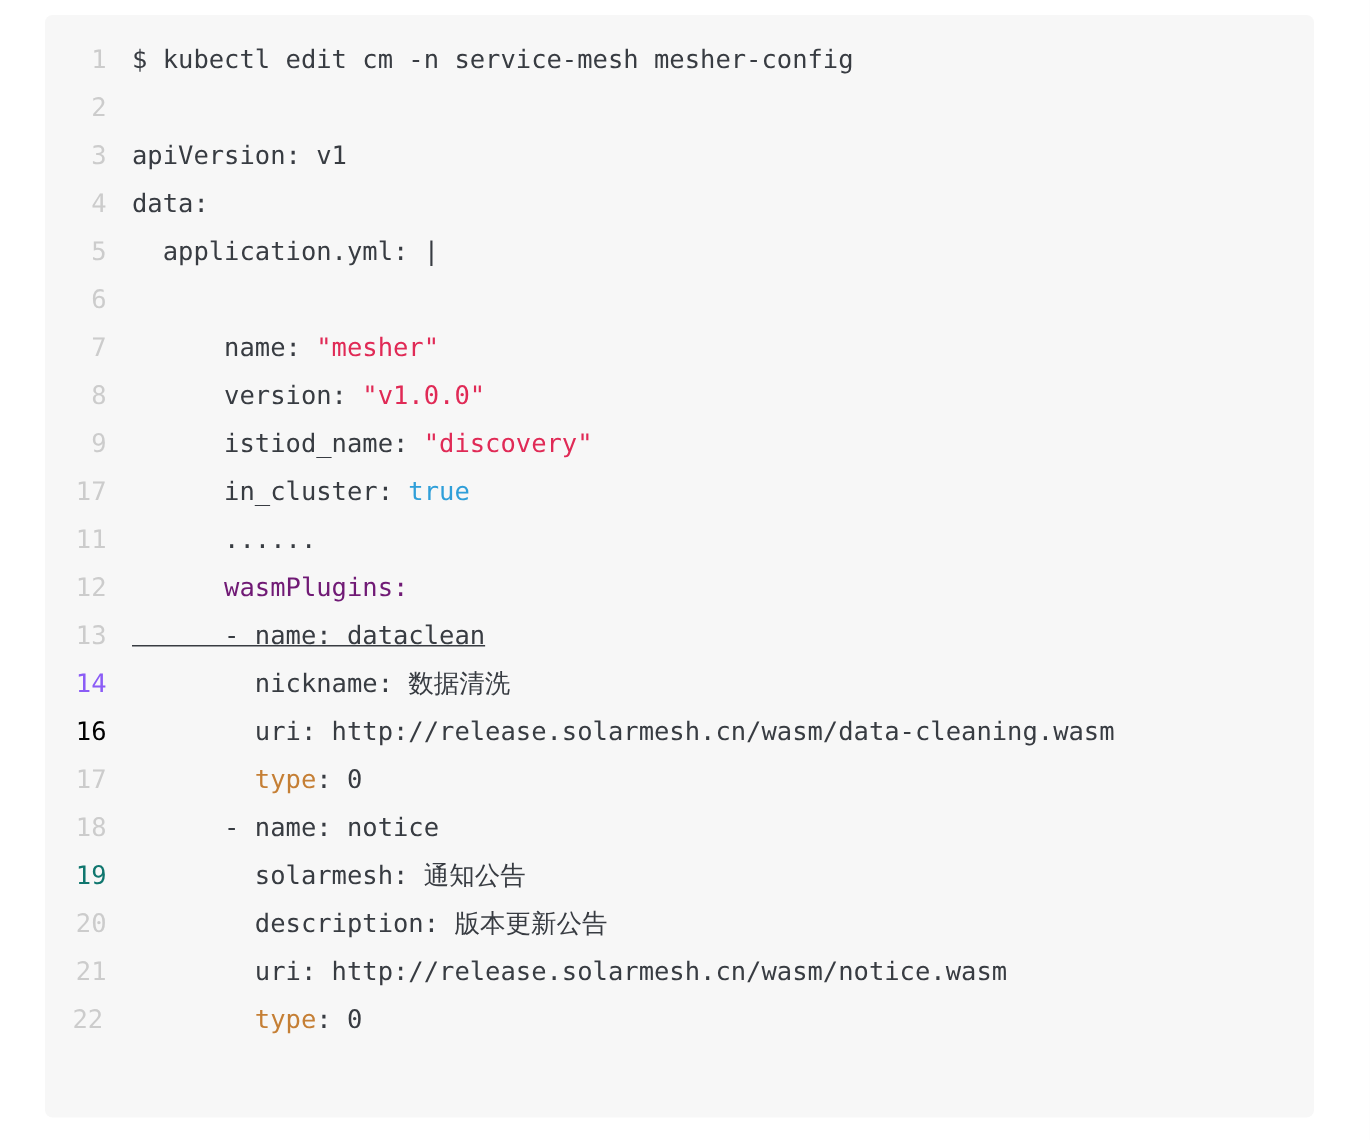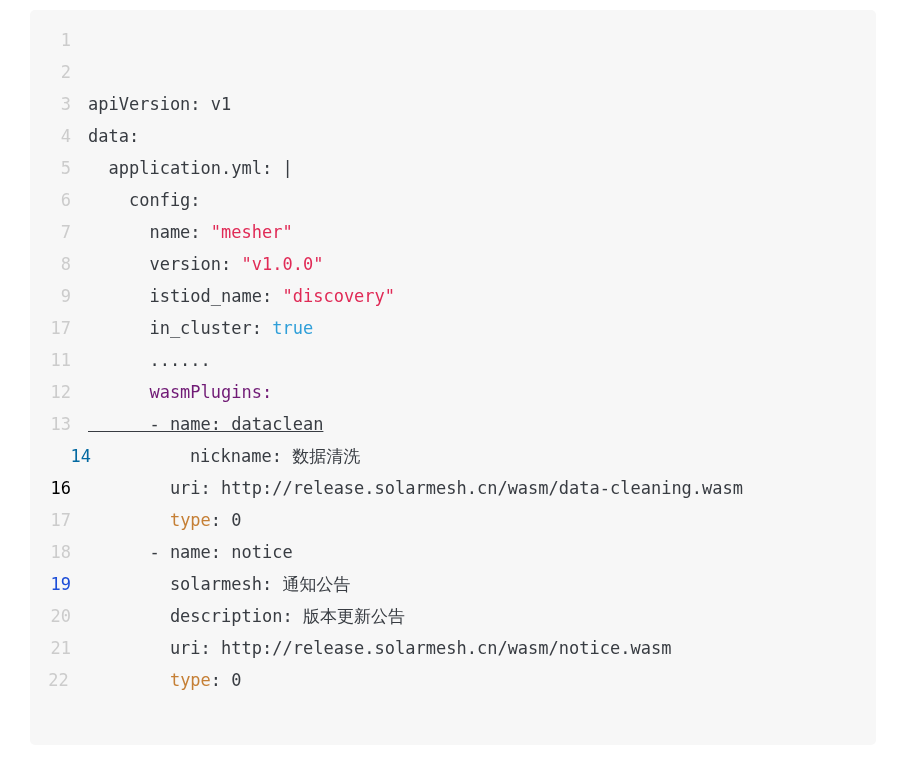--- a/index.html
+++ b/index.html
@@ -42,40 +42,40 @@
     color: #383c42;
   }
 </style>
 </head>
 <body style="background: rgb(255, 255, 255);">
 
 <div class="code-block" style="background: rgb(247, 247, 247);">
   <div>
       <div class="line">
         <span class="ln" style="color: rgb(204, 204, 204);">1</span>
+        <span class="code" style="color: rgb(56, 60, 66);"><span>$ kubectl edit cm -n service-mesh mesher-config</span></span>
       </div>
       <div class="line">
         <span class="ln" style="color: rgb(204, 204, 204);">2</span>
         <span class="code" style="color: rgb(56, 60, 66);"></span>
       </div>
       <div class="line">
         <span class="ln" style="color: rgb(204, 204, 204);">3</span>
         <span class="code" style="color: rgb(56, 60, 66);"><span>apiVersion: v1</span></span>
       </div>
       <div class="line">
         <span class="ln" style="color: rgb(204, 204, 204);">4</span>
         <span class="code" style="color: rgb(56, 60, 66);"><span>data:</span></span>
       </div>
       <div class="line">
         <span class="ln" style="color: rgb(204, 204, 204);">5</span>
         <span class="code" style="color: rgb(56, 60, 66);"><span>  application.yml: |</span></span>
       </div>
       <div class="line">
         <span class="ln" style="color: rgb(204, 204, 204);">6</span>
-        <span class="code" style="color: rgb(56, 60, 66);"><span>    config:</span></span>
       </div>
       <div class="line">
         <span class="ln" style="color: rgb(204, 204, 204);">7</span>
         <span class="code" style="color: rgb(56, 60, 66);"><span>      name: </span><span style="color: rgb(224, 42, 86);">"mesher"</span></span>
       </div>
       <div class="line">
         <span class="ln" style="color: rgb(204, 204, 204);">8</span>
         <span class="code" style="color: rgb(56, 60, 66);"><span>      version: </span><span style="color: rgb(224, 42, 86);">"v1.0.0"</span></span>
       </div>
       <div class="line">
@@ -92,37 +92,37 @@
       </div>
       <div class="line">
         <span class="ln" style="color: rgb(204, 204, 204);">12</span>
         <span class="code" style="color: #701a75;"><span>      wasmPlugins:</span></span>
       </div>
       <div class="line">
         <span class="ln" style="color: rgb(204, 204, 204);">13</span>
         <span class="code" style="color: rgb(56, 60, 66); text-decoration: underline;"><span>      - name: dataclean</span></span>
       </div>
       <div class="line">
-        <span class="ln" style="color: #0369a1; margin-left: 20px;">14</span>
+        <span class="ln" style="color: #8b5cf6;">14</span>
         <span class="code" style="color: rgb(56, 60, 66);"><span>        nickname: 数据清洗</span></span>
       </div>
       <div class="line">
         <span class="ln" style="color: #000000;">16</span>
         <span class="code" style="color: rgb(56, 60, 66);"><span>        uri: http://release.solarmesh.cn/wasm/data-cleaning.wasm</span></span>
       </div>
       <div class="line">
         <span class="ln" style="color: rgb(204, 204, 204);">17</span>
         <span class="code" style="color: rgb(56, 60, 66);"><span>        </span><span style="color: rgb(197, 127, 53);">type</span><span>: 0</span></span>
       </div>
       <div class="line">
         <span class="ln" style="color: rgb(204, 204, 204);">18</span>
         <span class="code" style="color: rgb(56, 60, 66);"><span>      - name: notice</span></span>
       </div>
       <div class="line">
-        <span class="ln" style="color: #1d4ed8;">19</span>
+        <span class="ln" style="color: #0f766e;">19</span>
         <span class="code" style="color: rgb(56, 60, 66);"><span>        solarmesh: 通知公告</span></span>
       </div>
       <div class="line">
         <span class="ln" style="color: rgb(204, 204, 204); text-align: right;">20</span>
         <span class="code" style="color: rgb(56, 60, 66);"><span>        description: 版本更新公告</span></span>
       </div>
       <div class="line">
         <span class="ln" style="color: rgb(204, 204, 204);">21</span>
         <span class="code" style="color: rgb(56, 60, 66);"><span>        uri: http://release.solarmesh.cn/wasm/notice.wasm</span></span>
       </div>

